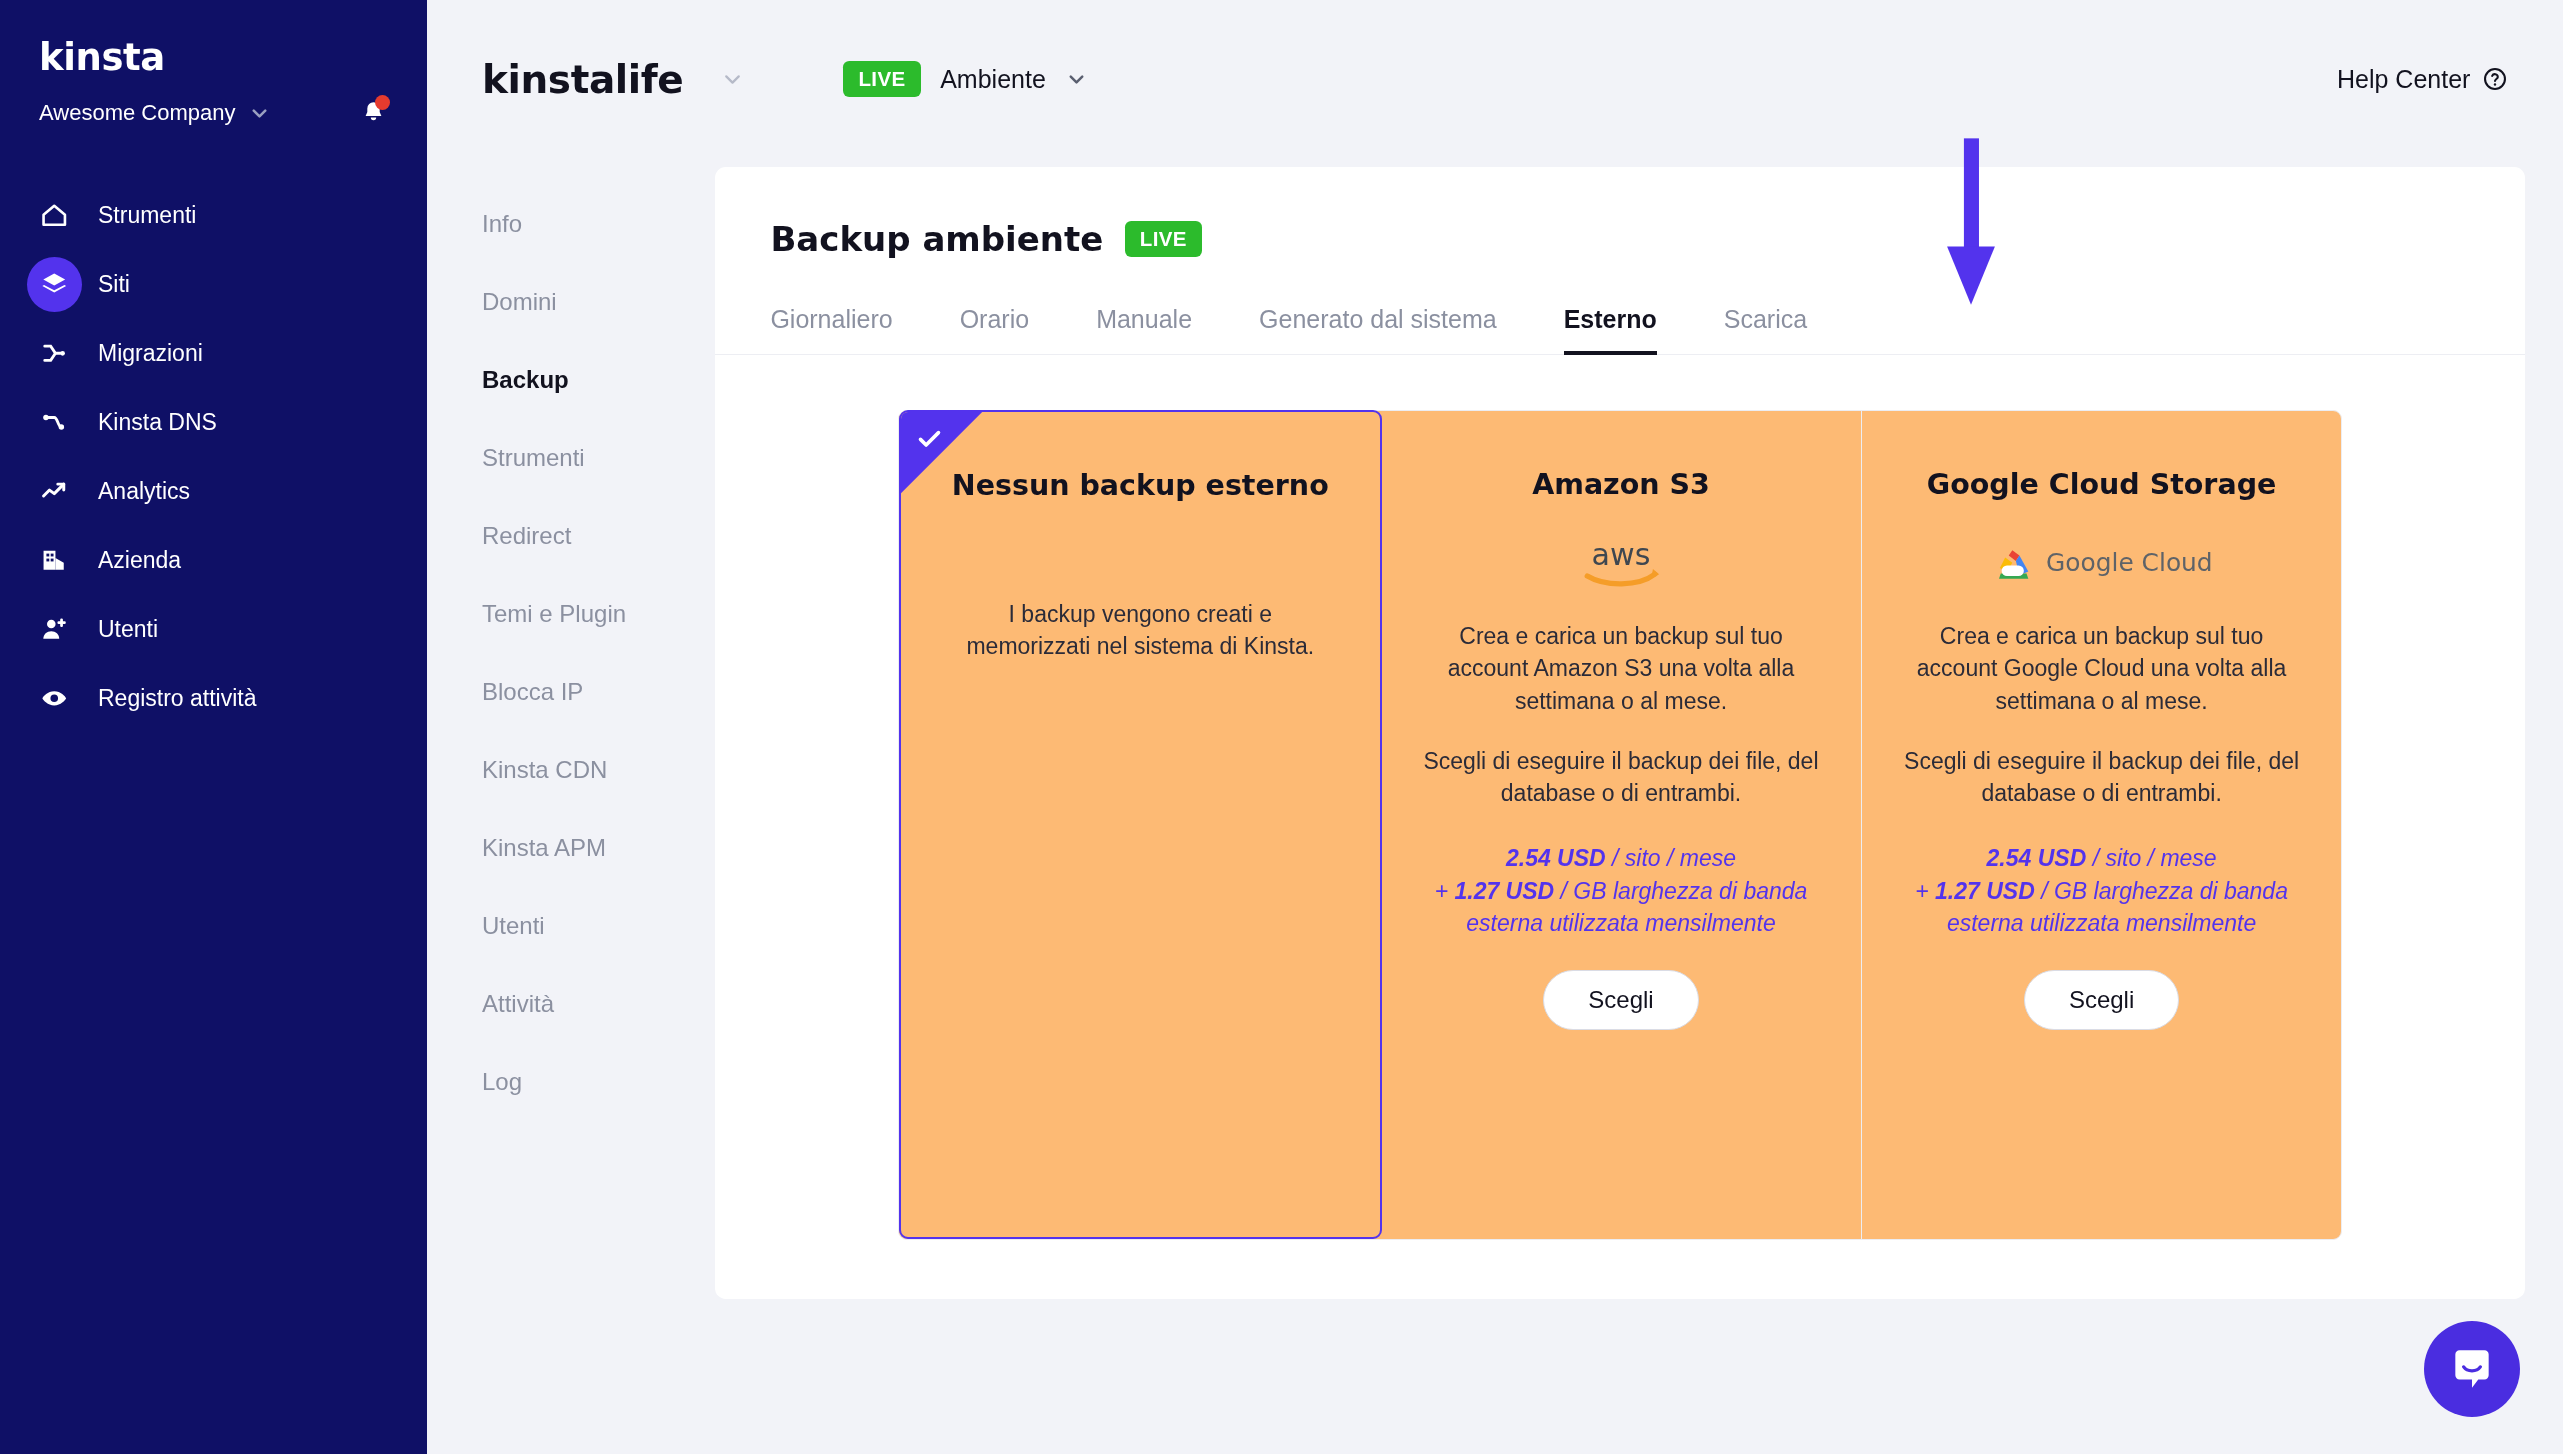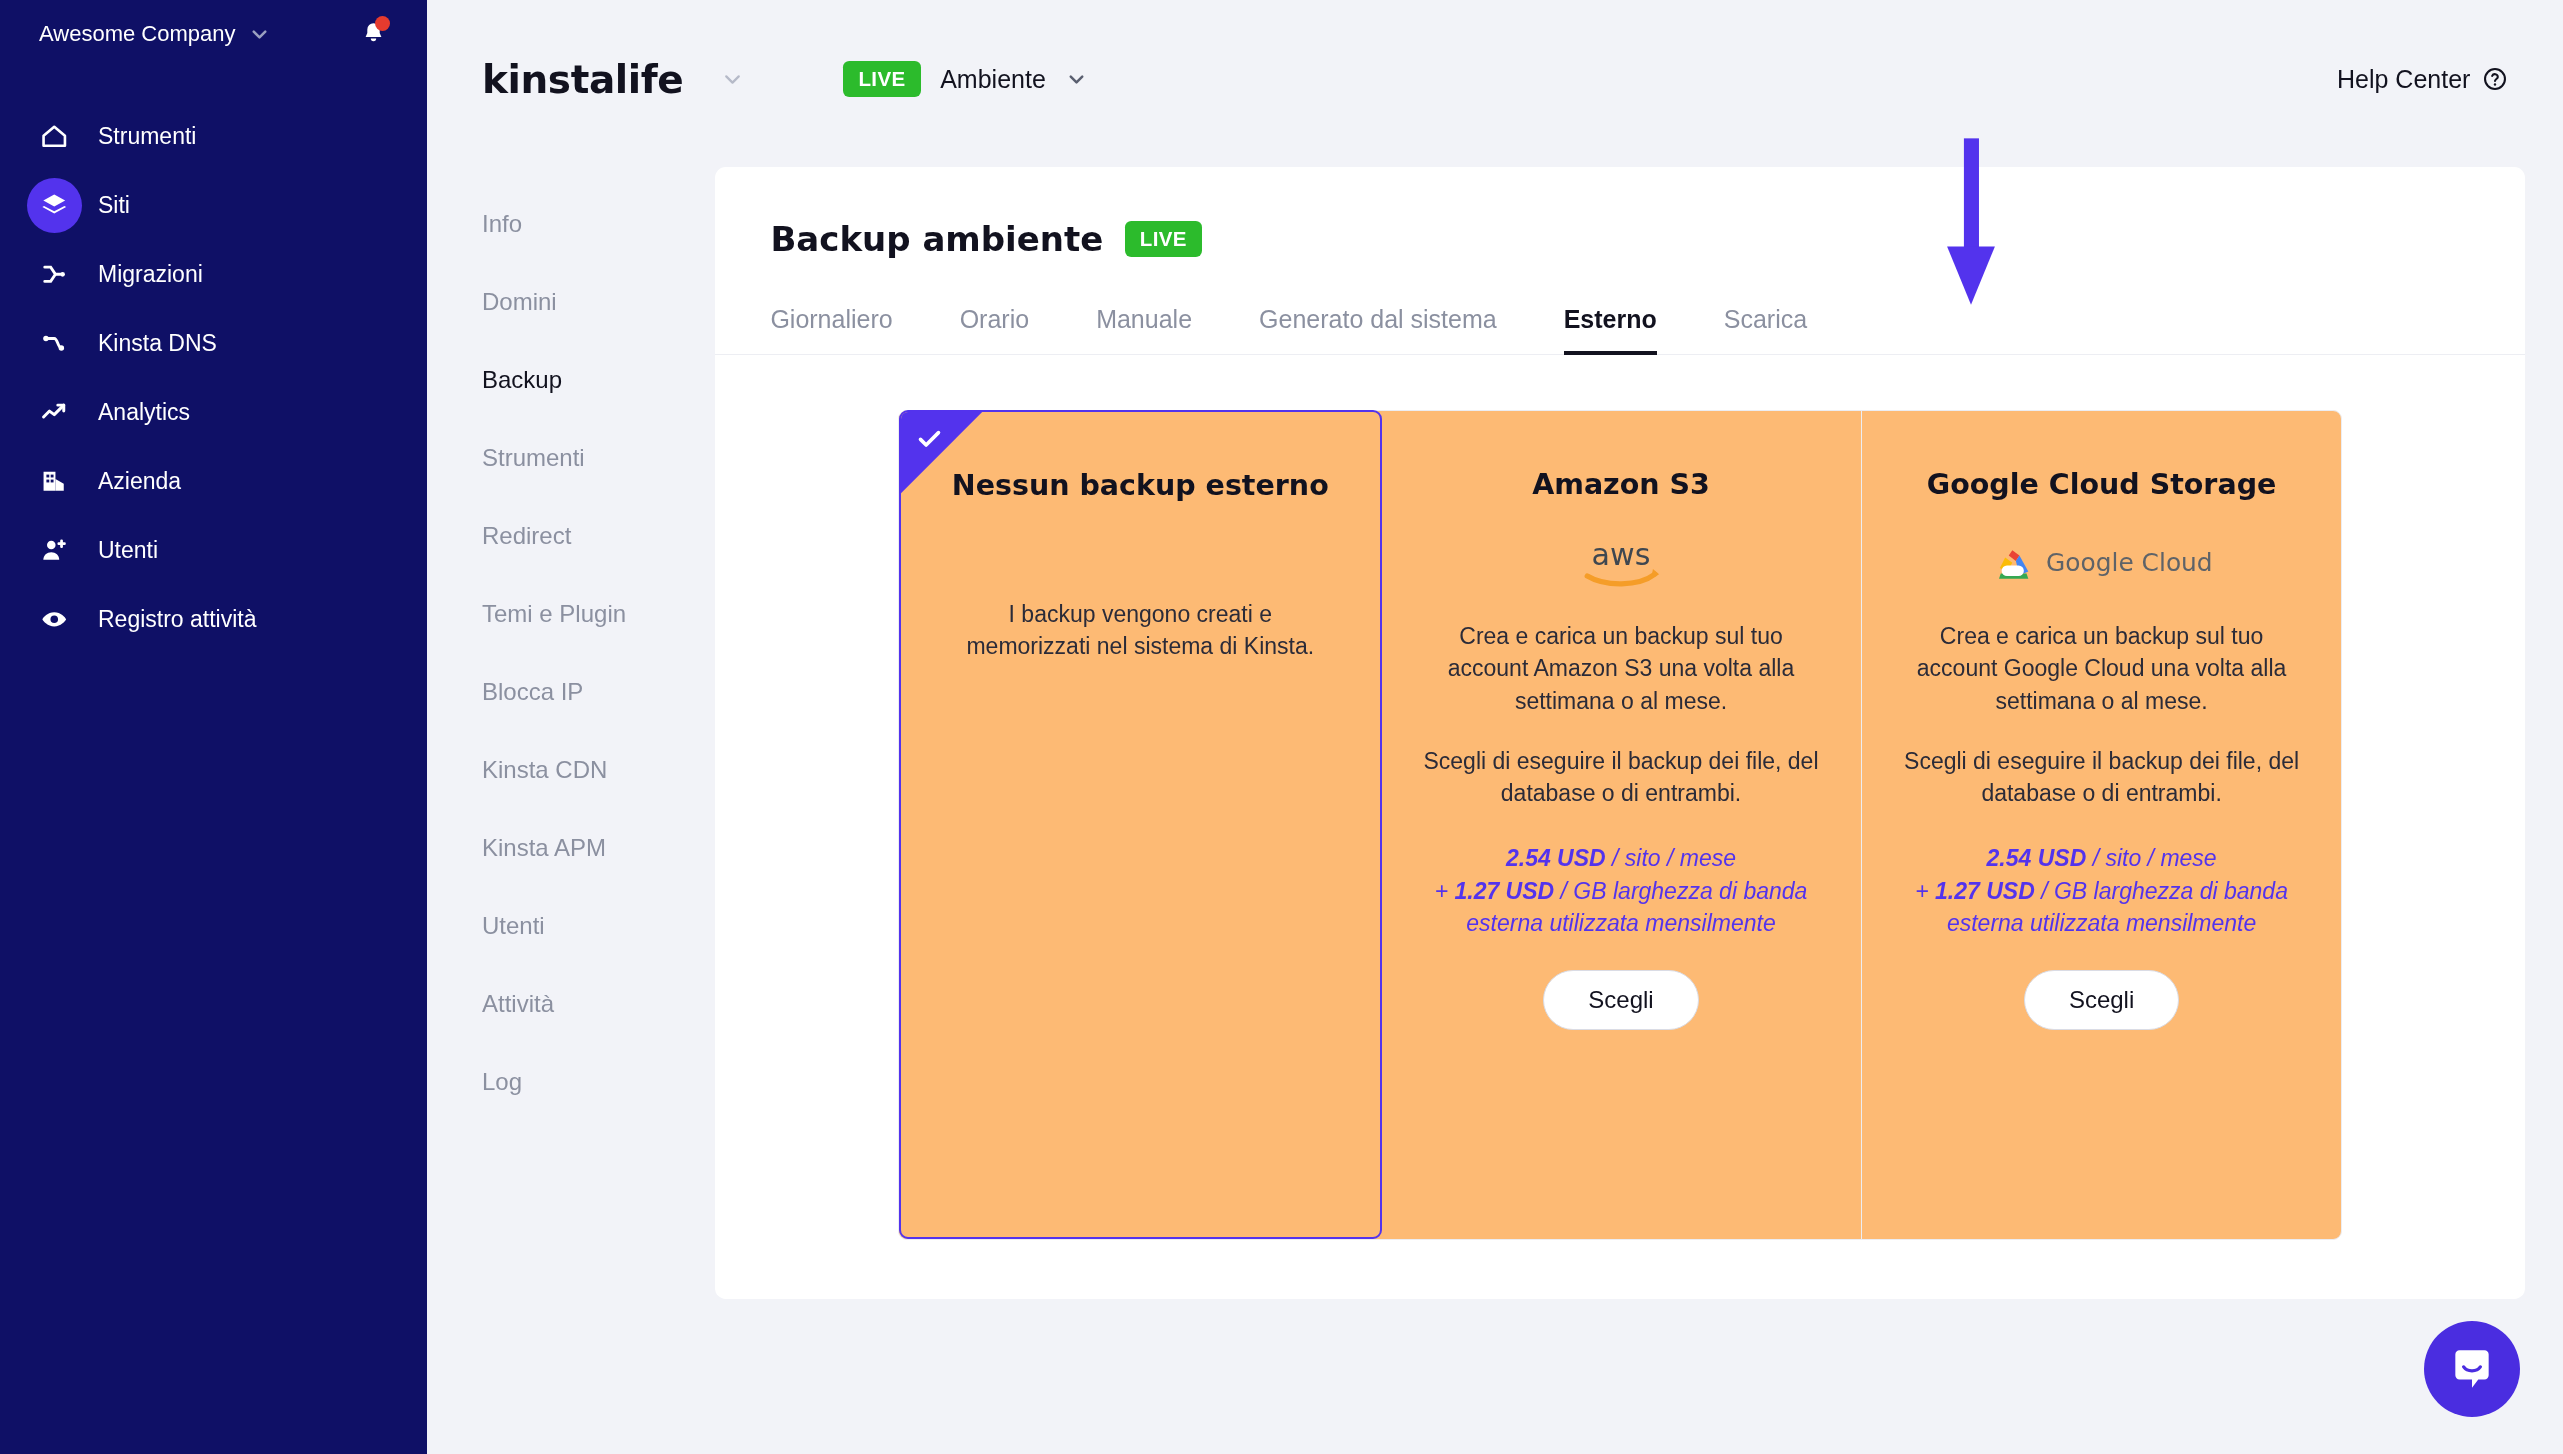--- a/index.html
+++ b/index.html
@@ -104,21 +104,21 @@
     margin-left: auto; display: flex; align-items: center; gap: 11.6px;
     font-size: 25px; color: #12121F; cursor: pointer;
   }
 
   .body-area { display: flex; padding: 0 0 0 0; }
   .submenu { width: 267px; flex: 0 0 267px; padding-left: 55px; padding-top: 52px; }
   .submenu-item {
     font-size: 24px; color: #8B90A0; margin-bottom: 50px; cursor: pointer;
     white-space: nowrap;
   }
-  .submenu-item.active { color: #12121F; font-weight: 400; }
+  .submenu-item.active { color: #12121F; font-weight: 700; }
 
   .content-card {
     background: #fff; border-radius: 10.7px;
     margin-left: 21.4px; margin-top: 9px;
     width: 1810px; height: 1132px;
     padding: 0; position: relative;
   }
   .card-head { padding: 52px 0 0 55px; display: flex; align-items: center; gap: 21.4px; }
   .card-title { font-size: 34px; font-weight: 700; color:#12121F;
     font-family:"DejaVu Sans", sans-serif; }
@@ -196,20 +196,23 @@
     cursor: pointer;
   }
 </style>
 </head>
 <body>
 
 <div class="app">
 
   <aside class="sidebar">
 
+    <div class="logo-wrap">
+      <div class="logo">kinsta</div>
+    </div>
 
     <div class="company-row">
       <span class="company-name">Awesome Company</span>
       <span class="chev-down-sb">
         <svg width="23" height="23" viewBox="0 0 24 24" fill="none" stroke="#9AA0C0" stroke-width="2.6" stroke-linecap="round" stroke-linejoin="round">
             <polyline points="6 9 12 15 18 9"></polyline>
           </svg>
       </span>
       <span class="bell-wrap">
         <svg width="27" height="27" viewBox="0 0 24 24" fill="#ffffff">

